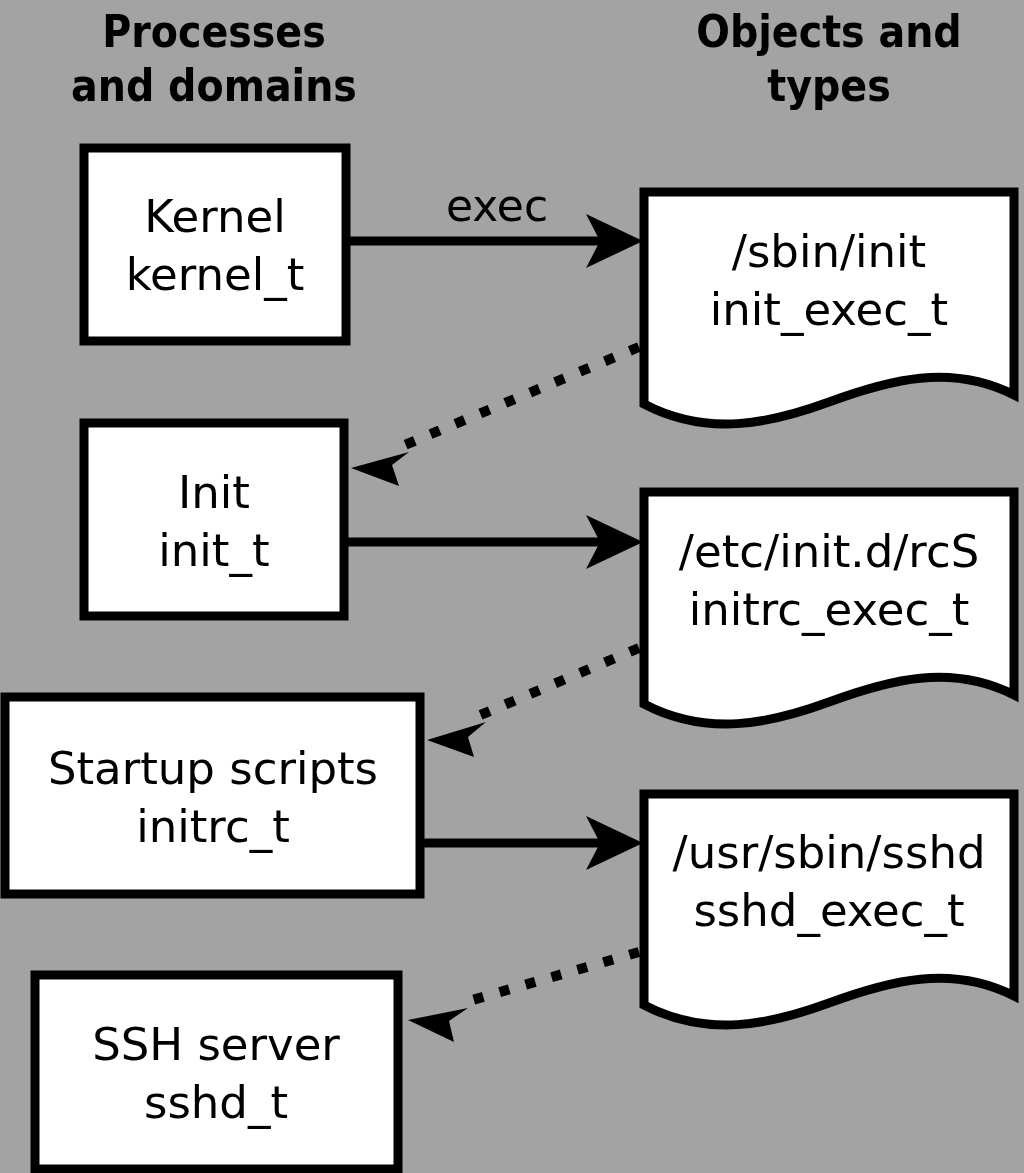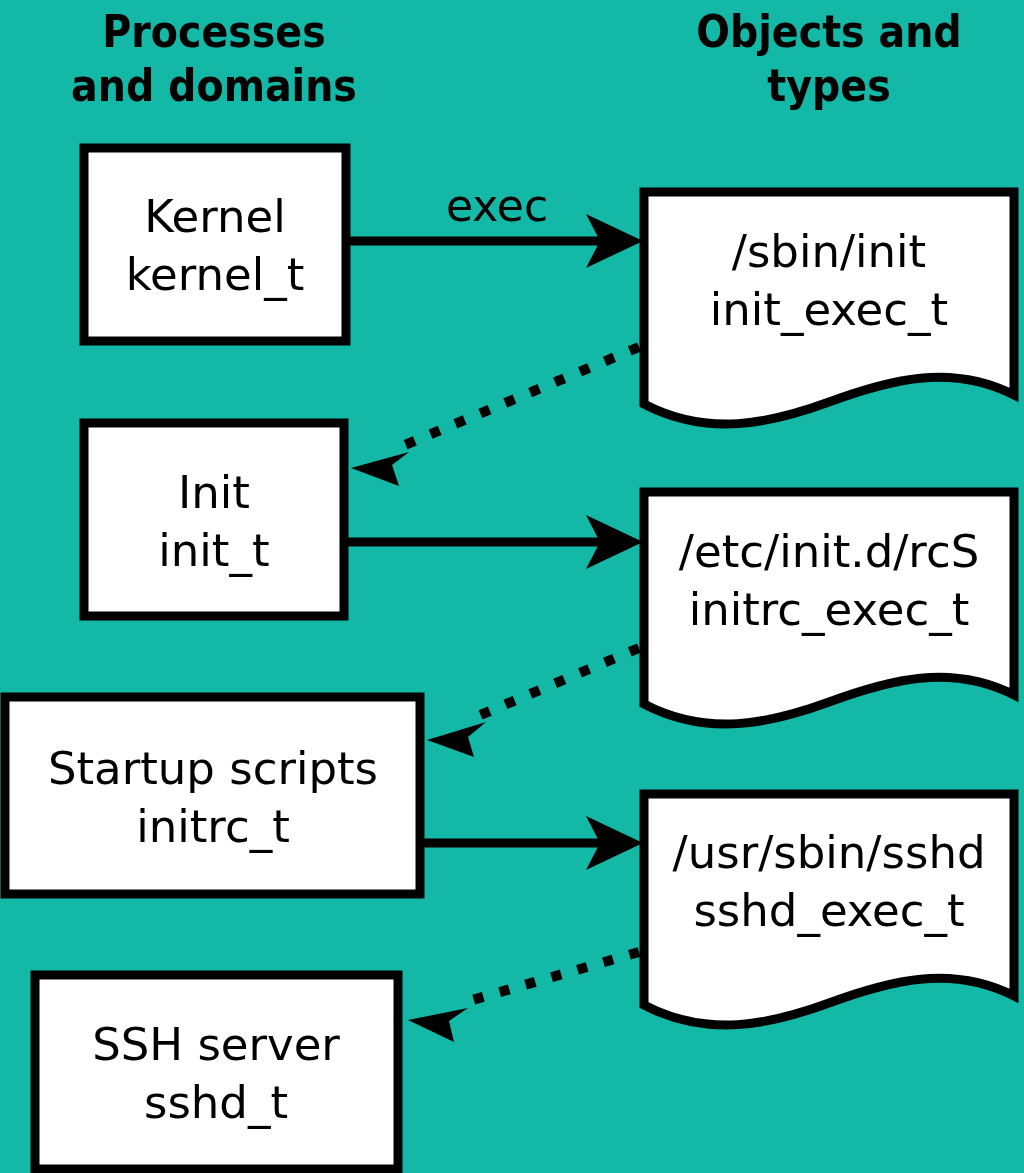--- a/index.html
+++ b/index.html
@@ -4,21 +4,21 @@
 <style>
   html, body {
     margin: 0;
     padding: 0;
     background: #ffffff;
   }
   #stage {
     position: relative;
     width: 1024px;
     height: 1173px;
-    background: #14b8a6;
+    background: #a3a3a3;
     overflow: hidden;
     font-family: "DejaVu Sans", "Liberation Sans", sans-serif;
   }
   #diagram-svg {
     position: absolute;
     left: 0;
     top: 0;
     width: 1024px;
     height: 1173px;
   }

